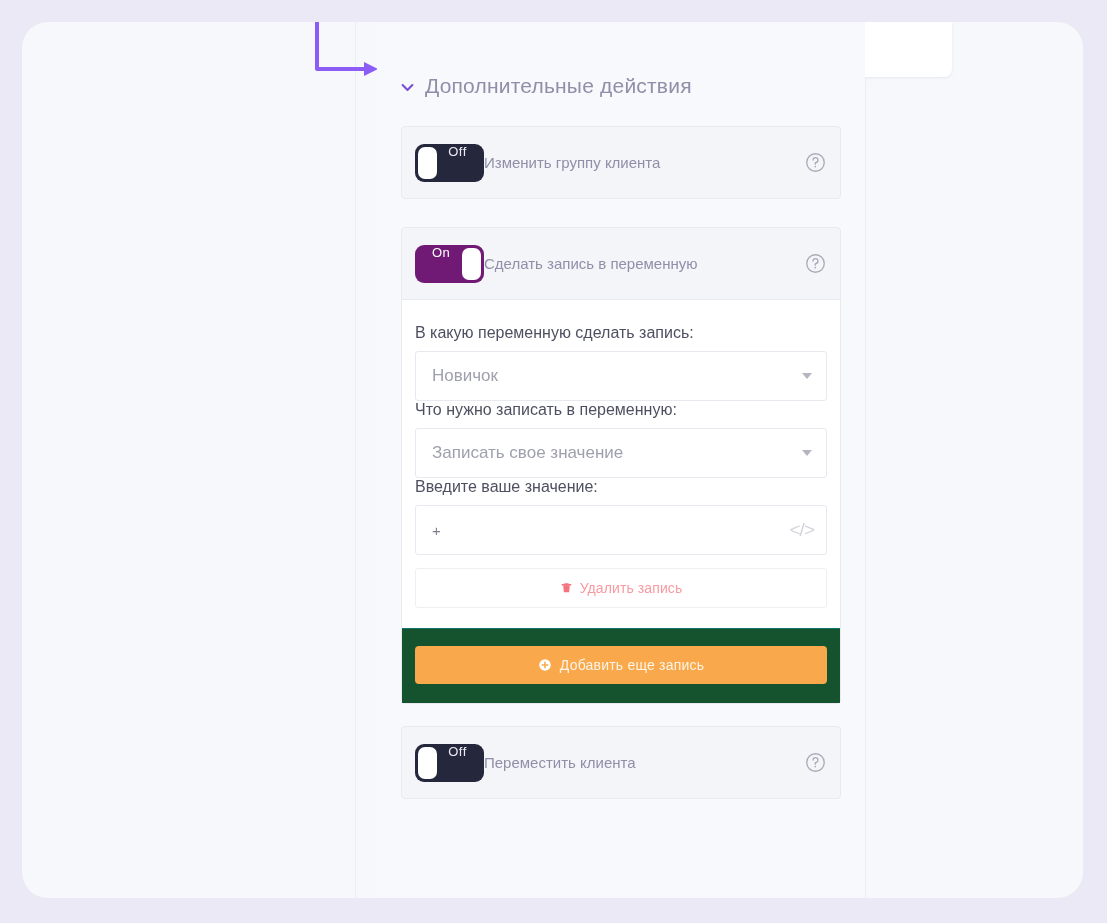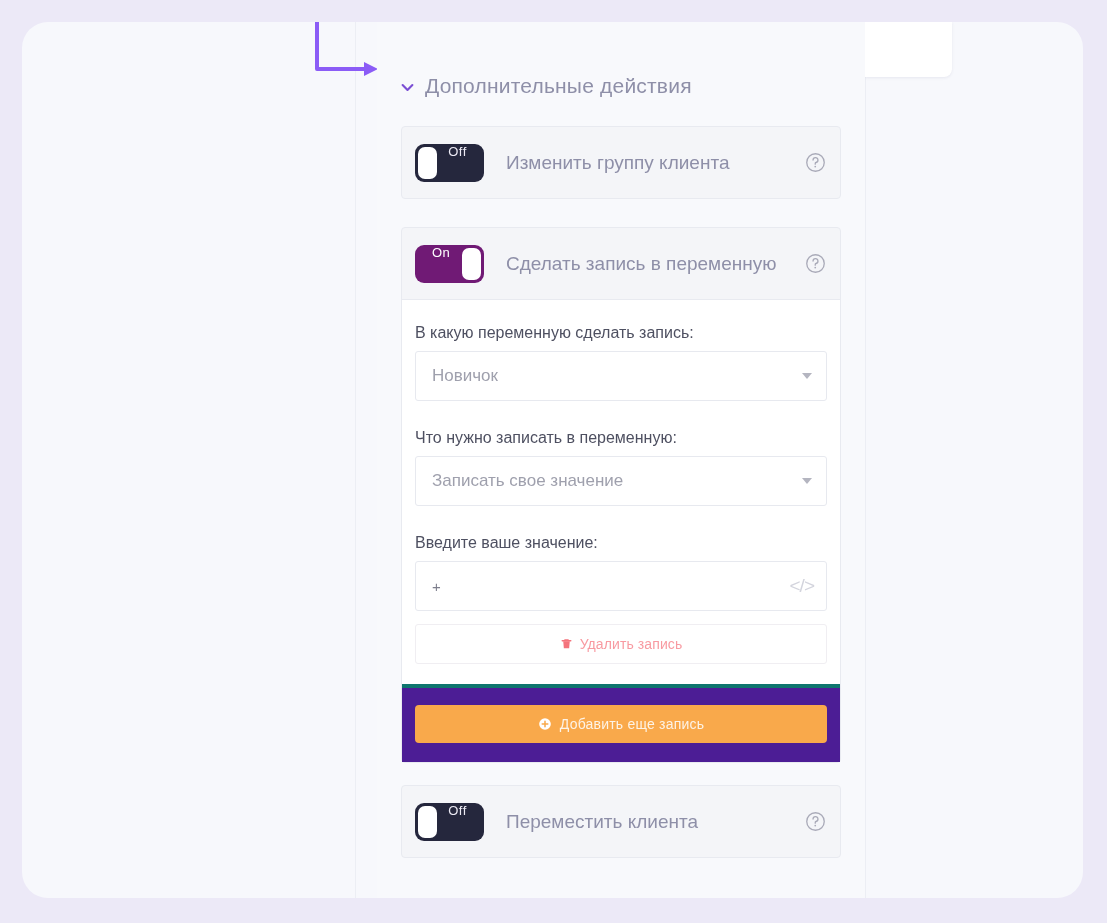--- a/index.html
+++ b/index.html
@@ -138,22 +138,21 @@
   }
   .toggle.off           { background: #25273d; }
   .toggle.off .knob     { left: 3px; }
   .toggle.off .tg-label { margin-left: 16px; color: #eceaf4; }
   .toggle.on            { background: #701a75; }
   .toggle.on .knob      { right: 3px; }
   .toggle.on .tg-label  { margin-right: 17px; }
 
   .block-title {
     flex: 1 1 auto;
-    margin-left: 22px;
-    font-size: 19px;
+    font-size: 15px;
     color: #8e8fa8;
     font-weight: 400;
     white-space: nowrap;
   }
   .help-icon {
     width: 21px;
     height: 21px;
     flex: 0 0 auto;
     color: #a9aab8;
     cursor: pointer;
@@ -163,21 +162,21 @@
   .block-body {
     background: #ffffff;
     border-top: 1px solid #e8eaf0;
     padding: 24px 13px 20px 13px;
   }
   .field-label {
     font-size: 16px;
     color: #4e5061;
     margin: 0 0 9px 0;
   }
-  .field-label.sp { margin-top: 28px; }
+  .field-label.sp { }
 
   .select-box,
   .text-box {
     position: relative;
     height: 50px;
     background: #ffffff;
     border: 1px solid #e7e9ef;
     border-radius: 3px;
     display: flex;
     align-items: center;
@@ -233,22 +232,22 @@
     color: #f4737c;
     flex: 0 0 auto;
   }
   .delete-btn .del-label {
     font-size: 14px;
     color: #f89aa1;
     letter-spacing: .1px;
   }
 
   .block-footer {
-    background: #4c1d95;
-    border-top: 4px solid #0f766e;
+    background: #14532d;
+    border-top: 1px solid #0f766e;
     padding: 17px 13px 19px 13px;
   }
   .add-btn {
     height: 38px;
     background: #f9a94b;
     border-radius: 4px;
     display: flex;
     align-items: center;
     justify-content: center;
     gap: 8px;

